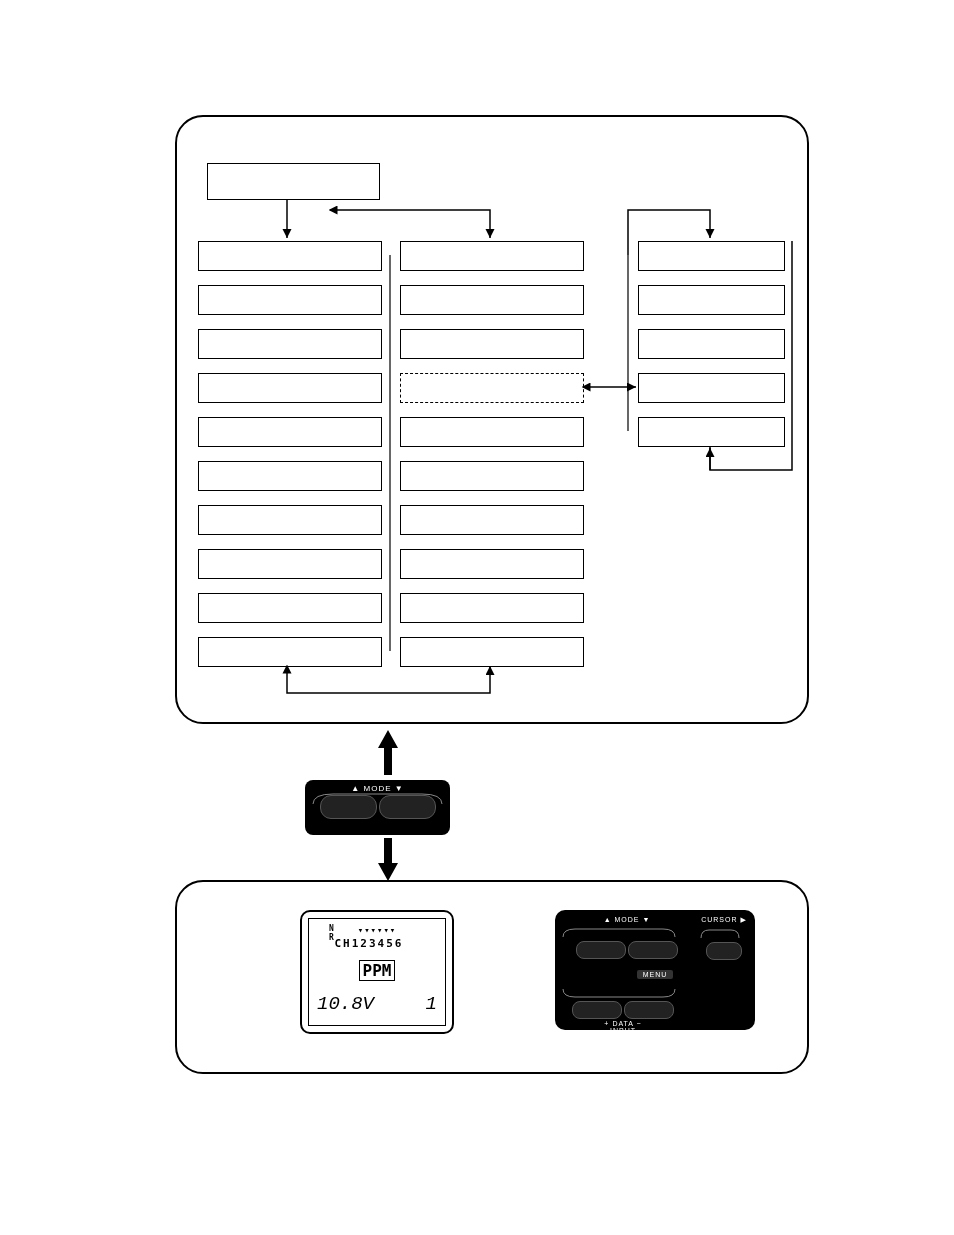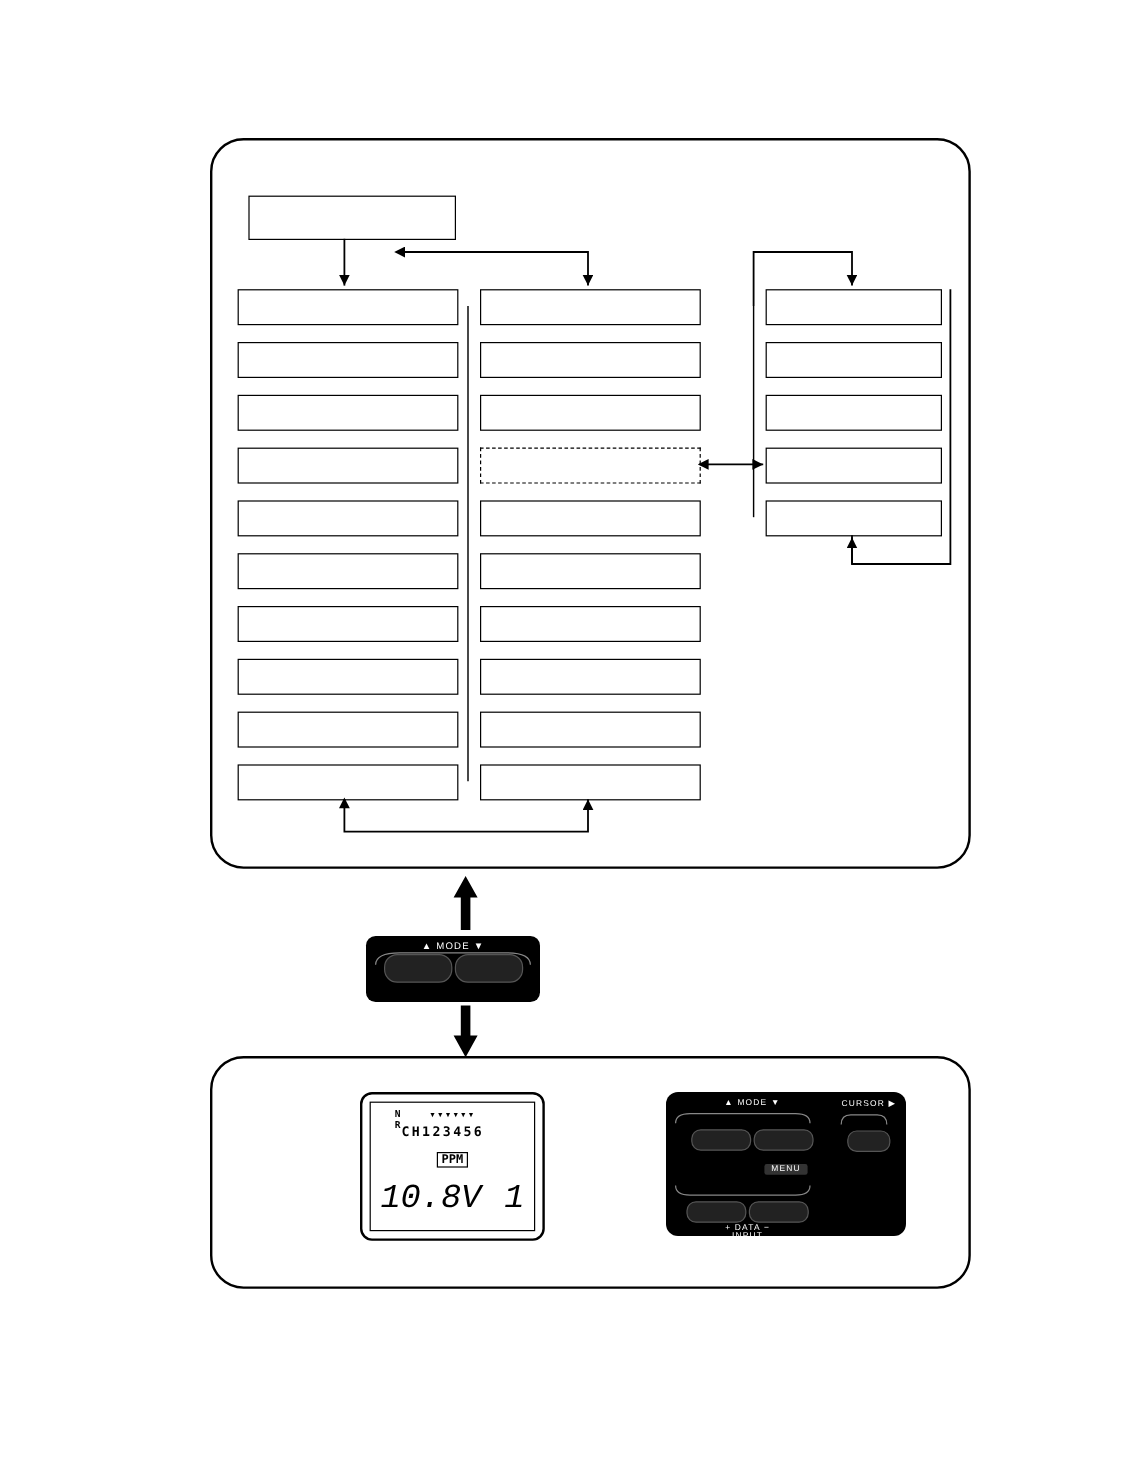--- a/index.html
+++ b/index.html
@@ -5,23 +5,23 @@
   html,body{margin:0;padding:0;background:#f6f6f6;font-family:Helvetica,Arial,sans-serif;}
   .page{width:954px;height:1235px;background:#fff;position:relative;margin:0 auto;}
   .panel-upper{position:absolute;left:175px;top:115px;width:630px;height:605px;border:2px solid #000;border-radius:28px;}
   .panel-lower{position:absolute;left:175px;top:880px;width:630px;height:190px;border:2px solid #000;border-radius:28px;}
   .box{position:absolute;border:1.5px solid #000;background:#fff;}
   .box.dashed{border:1.5px dashed #000;}
   .lcd-box{position:absolute;left:300px;top:910px;width:150px;height:120px;border:2px solid #000;border-radius:10px;background:#fff;}
   .lcd-inner{position:absolute;inset:6px;border:1px solid #000;font-family:monospace;}
   .lcd-line1{position:absolute;top:6px;left:0;right:0;text-align:center;font-size:9px;letter-spacing:1px;}
   .lcd-ch{position:absolute;top:18px;left:0;right:16px;text-align:center;font-size:11px;letter-spacing:2px;font-weight:bold;}
-  .lcd-ppm{position:absolute;top:42px;left:0;right:0;text-align:center;font-size:10px;}
+  .lcd-ppm{position:absolute;top:42px;left:0;right:0;text-align:center;font-size:16px;}
   .lcd-ppm span{border:1px solid #000;padding:0 3px;font-weight:bold;}
-  .lcd-volts{position:absolute;bottom:10px;left:8px;right:8px;font-size:28px;font-family:'Courier New',monospace;font-style:italic;display:flex;justify-content:space-between;}
+  .lcd-volts{position:absolute;bottom:10px;left:8px;right:8px;font-size:19px;font-family:'Courier New',monospace;font-style:italic;display:flex;justify-content:space-between;}
   .keypad-small{position:absolute;left:305px;top:780px;width:145px;height:55px;background:#000;border-radius:8px;}
   .keypad-large{position:absolute;left:555px;top:910px;width:200px;height:120px;background:#000;border-radius:10px;}
   .ks-label{color:#fff;font-size:8px;text-align:center;padding-top:4px;letter-spacing:1px;}
   .ks-buttons{display:flex;justify-content:center;gap:2px;margin-top:2px;}
   .ks-buttons div{width:55px;height:22px;background:#222;border:1px solid #555;border-radius:11px;}
   .kl-label{color:#fff;font-size:7px;letter-spacing:1px;}
   .kl-btn{width:48px;height:16px;background:#222;border:1px solid #555;border-radius:8px;}
   .kl-btn-sm{width:34px;height:16px;background:#222;border:1px solid #555;border-radius:8px;}
   svg{position:absolute;overflow:visible;}
   .nr{position:absolute;top:5px;left:20px;font-size:8px;line-height:9px;font-weight:bold;}

